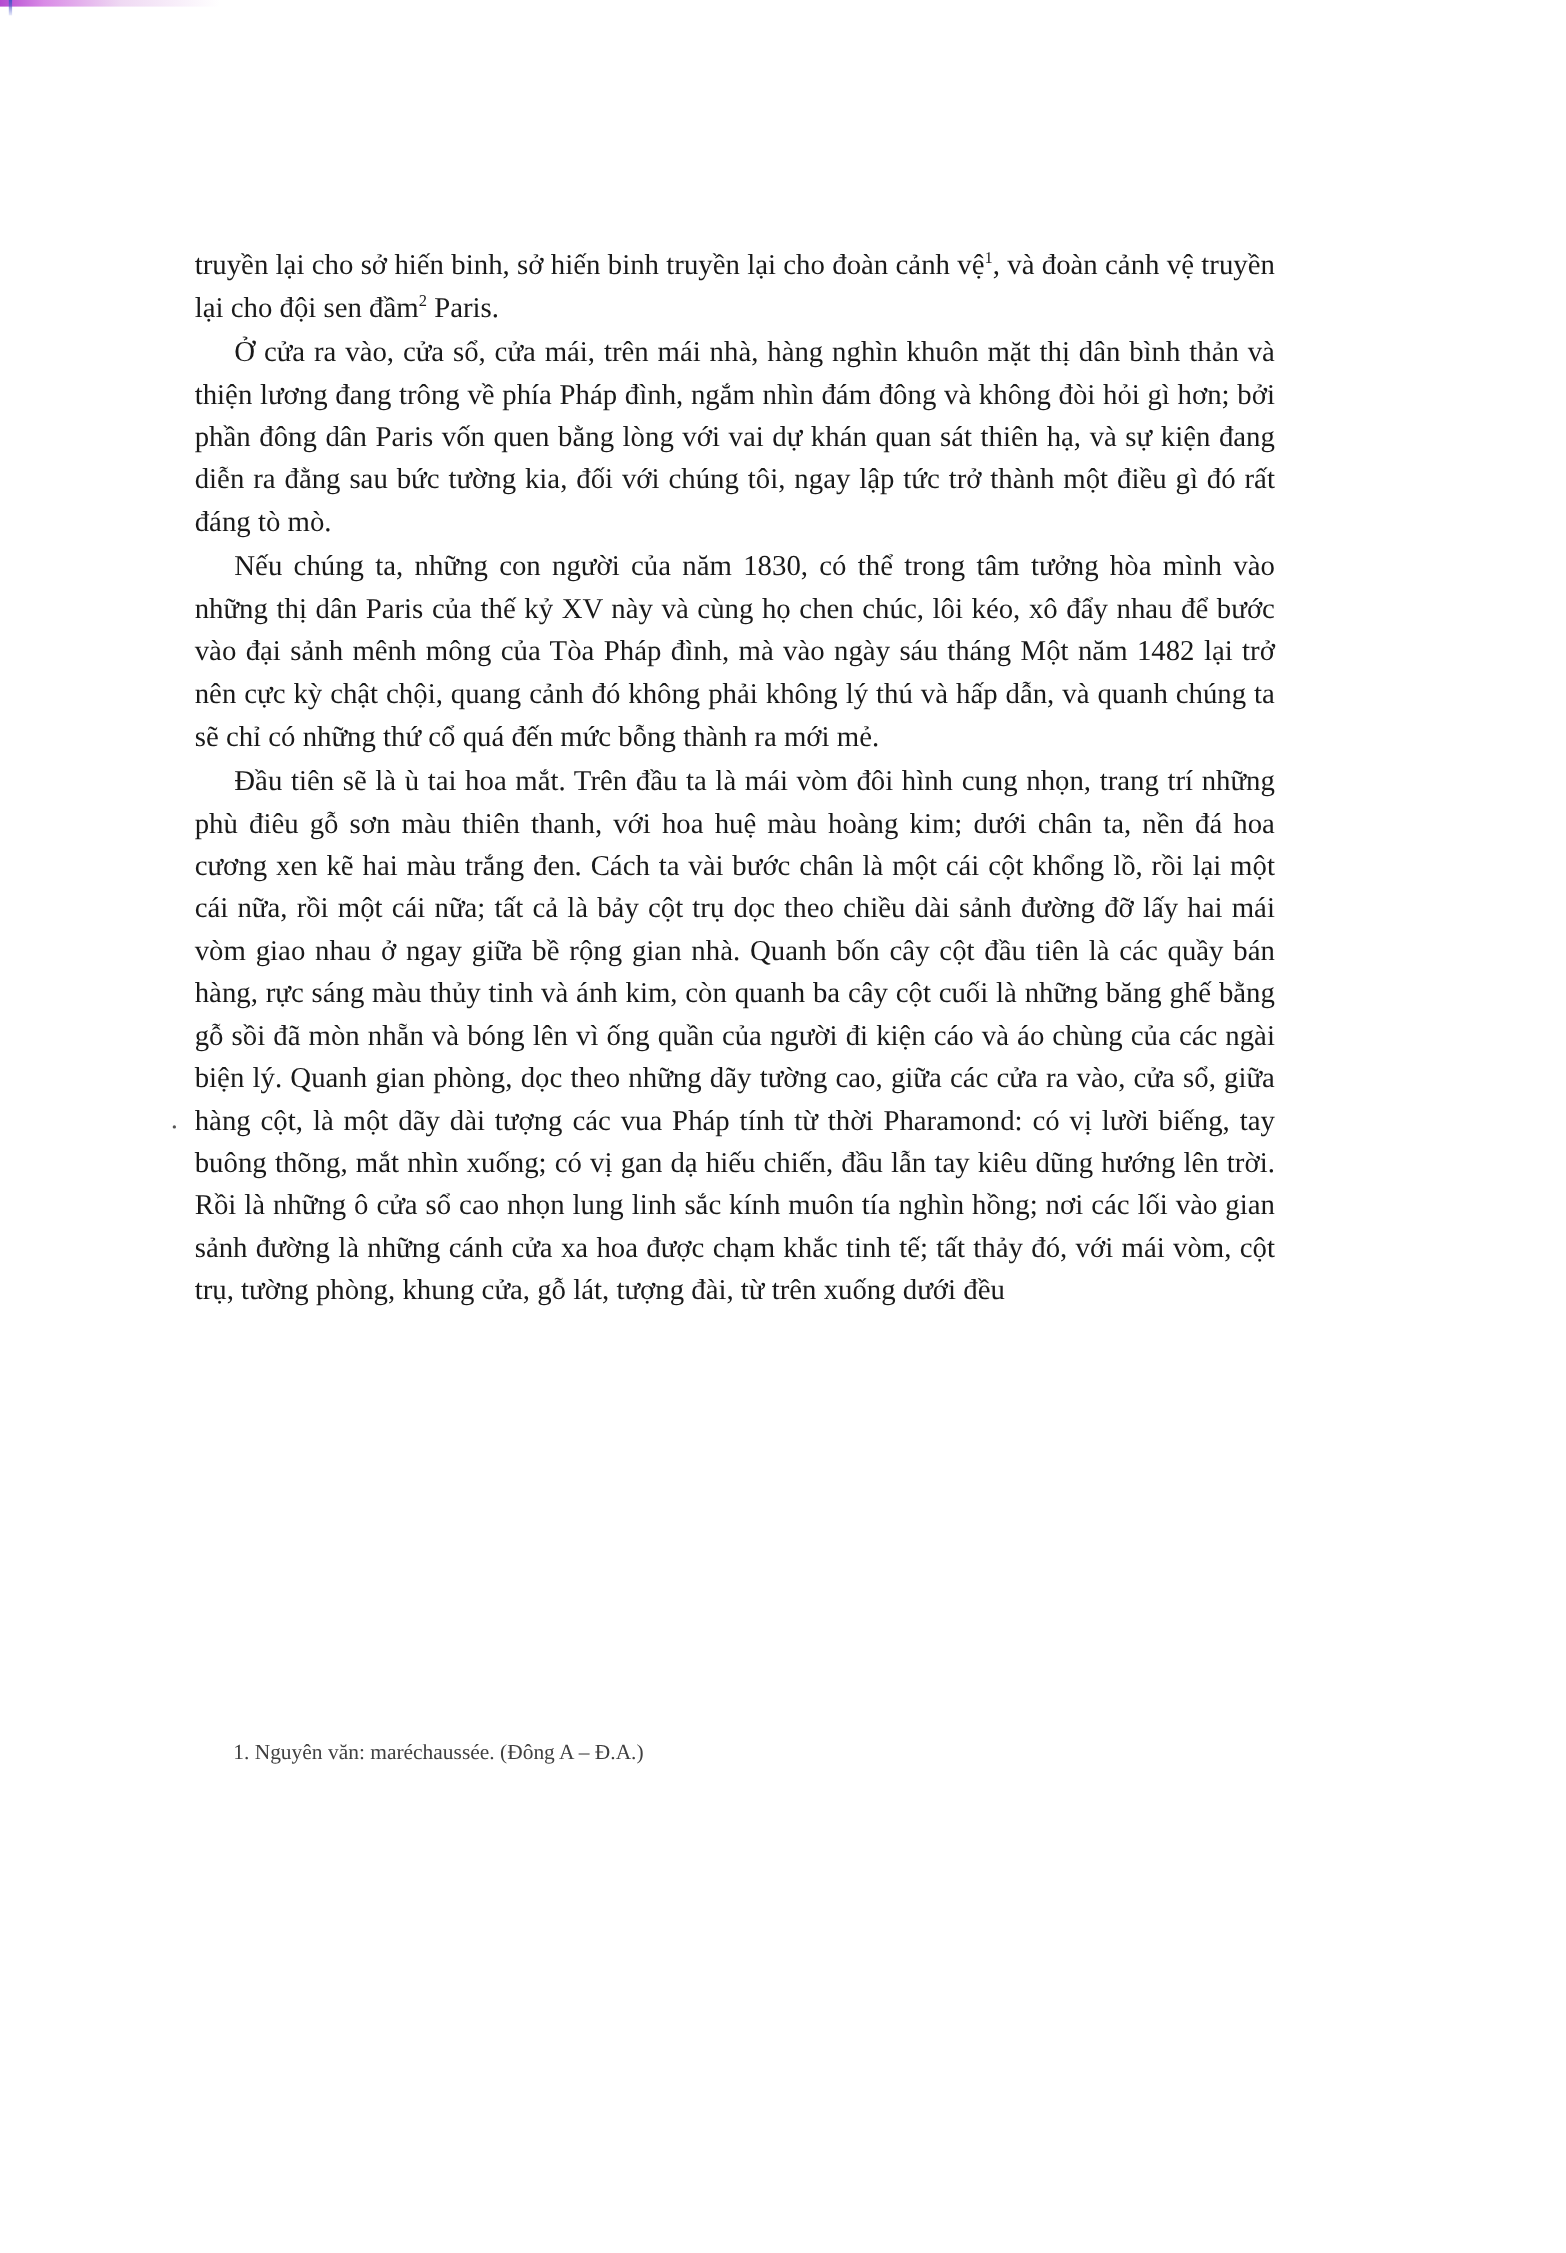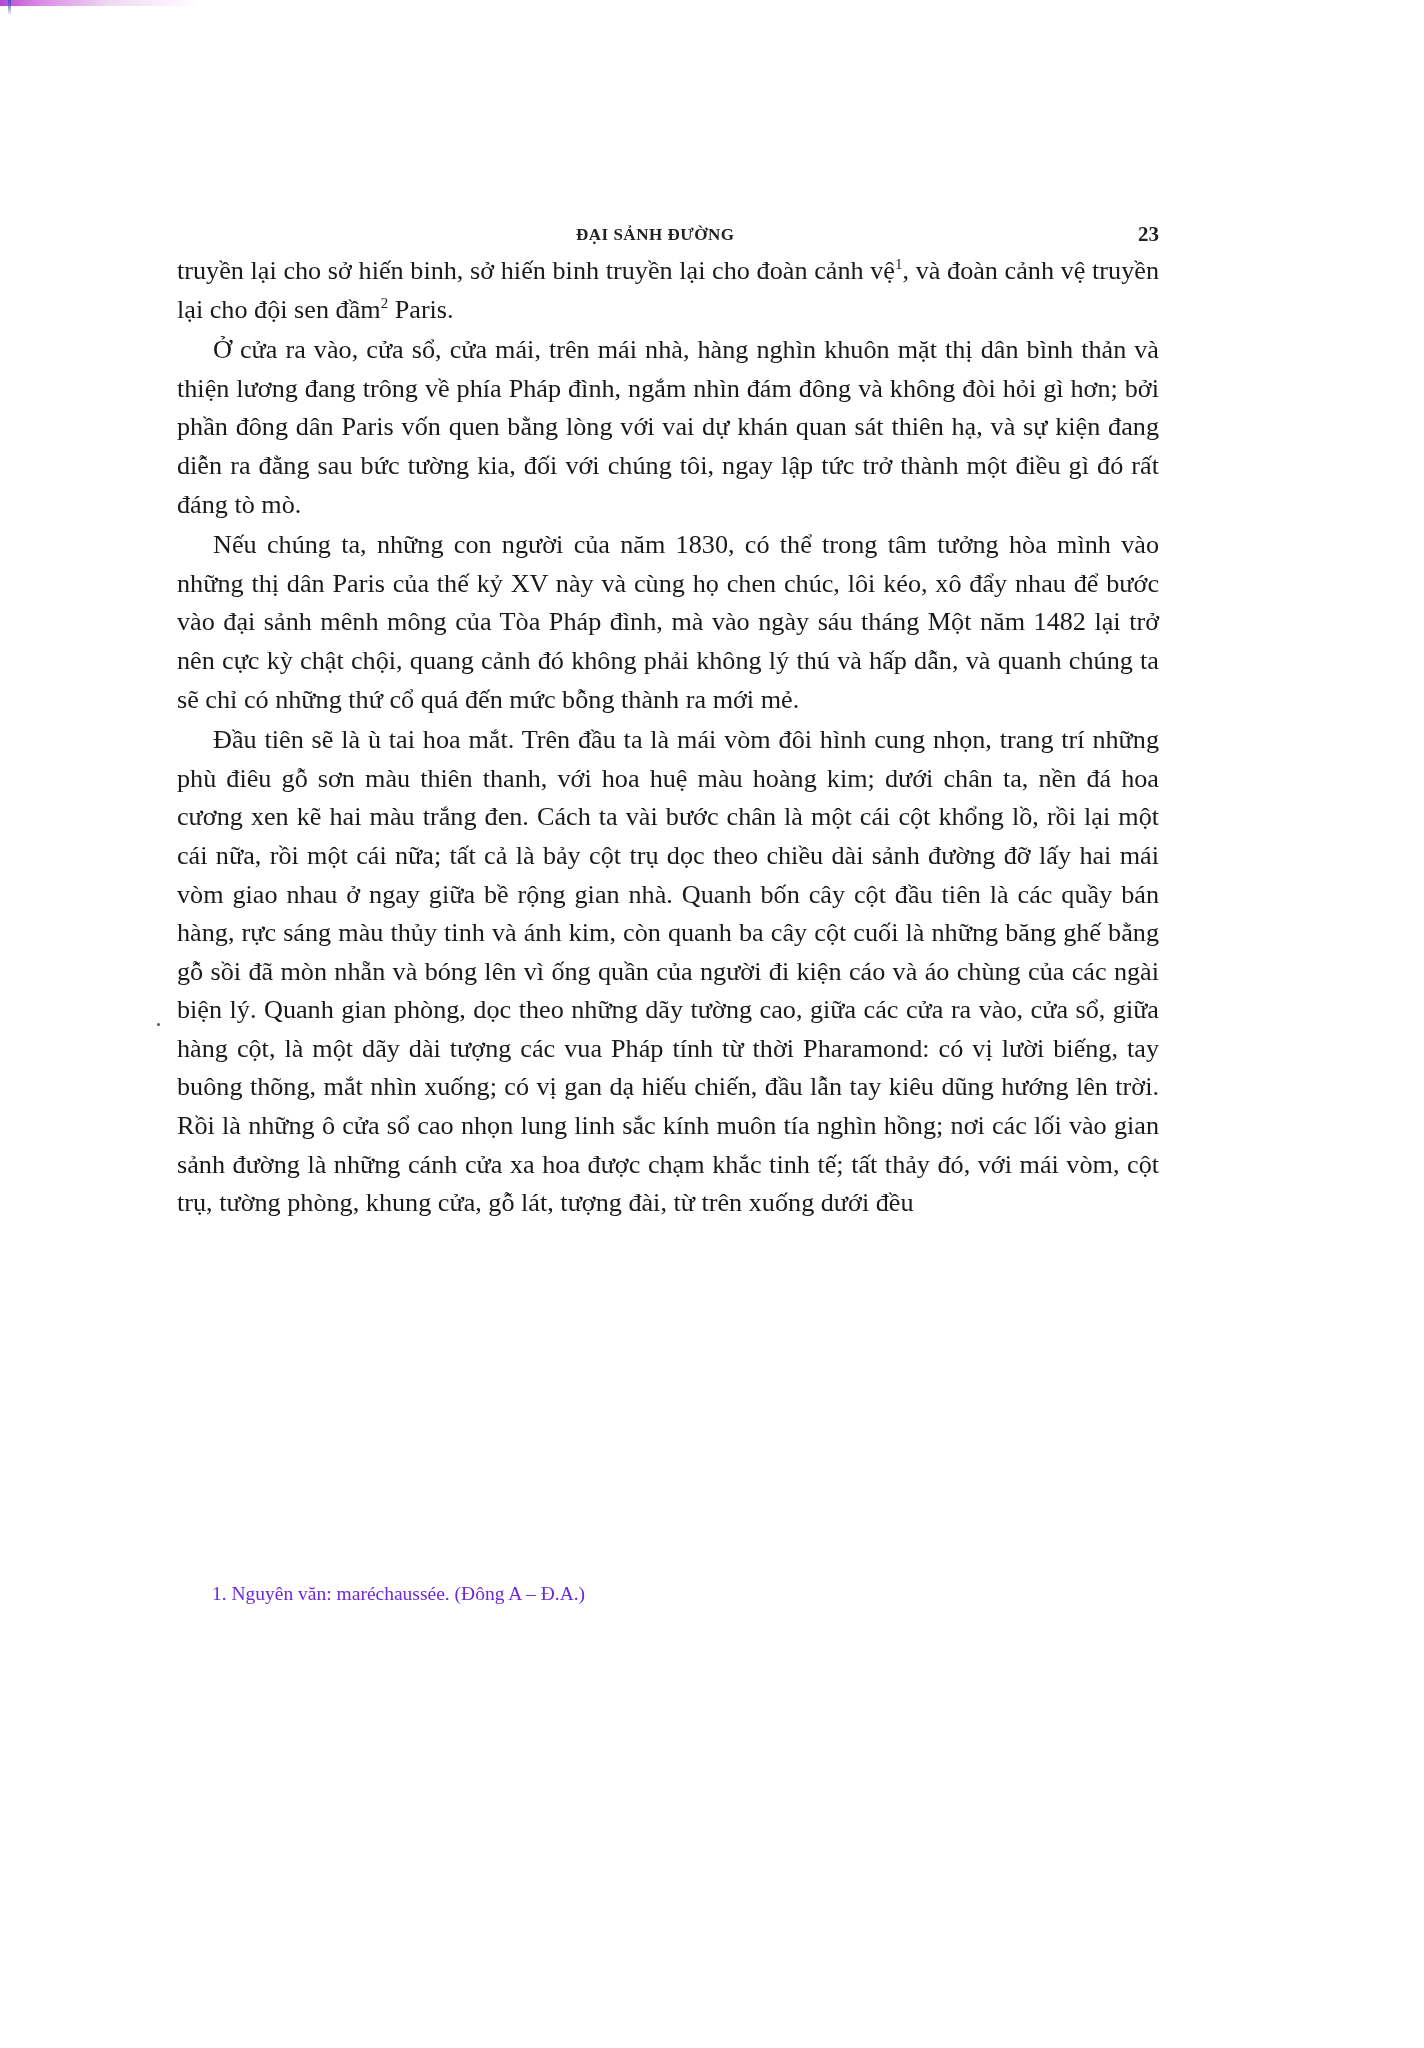--- a/index.html
+++ b/index.html
@@ -77,21 +77,21 @@
       font-size: 15px;
       line-height: 0;
       vertical-align: super;
     }
     .footnotes {
       position: absolute;
       left: 212px;
       top: 1577px;
       font-size: 19.5px;
       line-height: 33px;
-      color: #6d28d9;
+      color: #404040;
     }
     .footnote {
       white-space: nowrap;
     }
     .stray-dot {
       position: absolute;
       left: 157px;
       top: 1023px;
       width: 3px;
       height: 3px;
@@ -100,24 +100,20 @@
     }
   </style>
 </head>
 <body>
 
 <div class="scan-edge"></div>
 <div class="scan-edge-left"></div>
 <div class="stray-dot"></div>
 
 <div class="page">
-  <div class="running-head">
-    <span class="running-title">ĐẠI SẢNH ĐƯỜNG</span>
-    <span class="page-number">23</span>
-  </div>
 
   <div class="body-text">
     <p class="cont">
       <span>truyền lại cho sở hiến binh, sở hiến binh truyền lại cho đoàn cảnh vệ</span><sup>1</sup><span>, và đoàn cảnh vệ truyền lại cho đội sen đầm</span><sup>2</sup><span> Paris.</span>
     </p>
     <p class="indent">
       <span>Ở cửa ra vào, cửa sổ, cửa mái, trên mái nhà, hàng nghìn khuôn mặt thị dân bình thản và thiện lương đang trông về phía Pháp đình, ngắm nhìn đám đông và không đòi hỏi gì hơn; bởi phần đông dân Paris vốn quen bằng lòng với vai dự khán quan sát thiên hạ, và sự kiện đang diễn ra đằng sau bức tường kia, đối với chúng tôi, ngay lập tức trở thành một điều gì đó rất đáng tò mò.</span>
     </p>
     <p class="indent">
       <span>Nếu chúng ta, những con người của năm 1830, có thể trong tâm tưởng hòa mình vào những thị dân Paris của thế kỷ XV này và cùng họ chen chúc, lôi kéo, xô đẩy nhau để bước vào đại sảnh mênh mông của Tòa Pháp đình, mà vào ngày sáu tháng Một năm 1482 lại trở nên cực kỳ chật chội, quang cảnh đó không phải không lý thú và hấp dẫn, và quanh chúng ta sẽ chỉ có những thứ cổ quá đến mức bỗng thành ra mới mẻ.</span>

